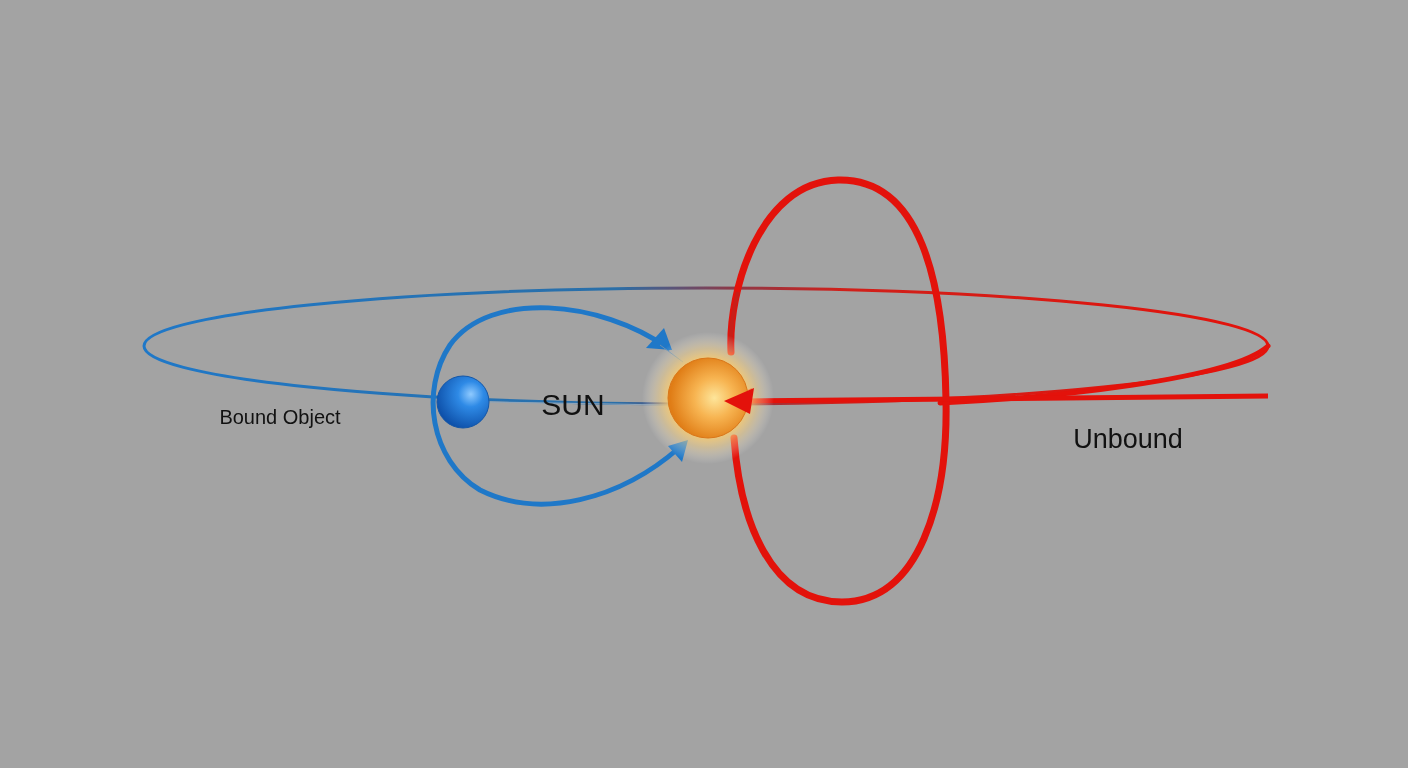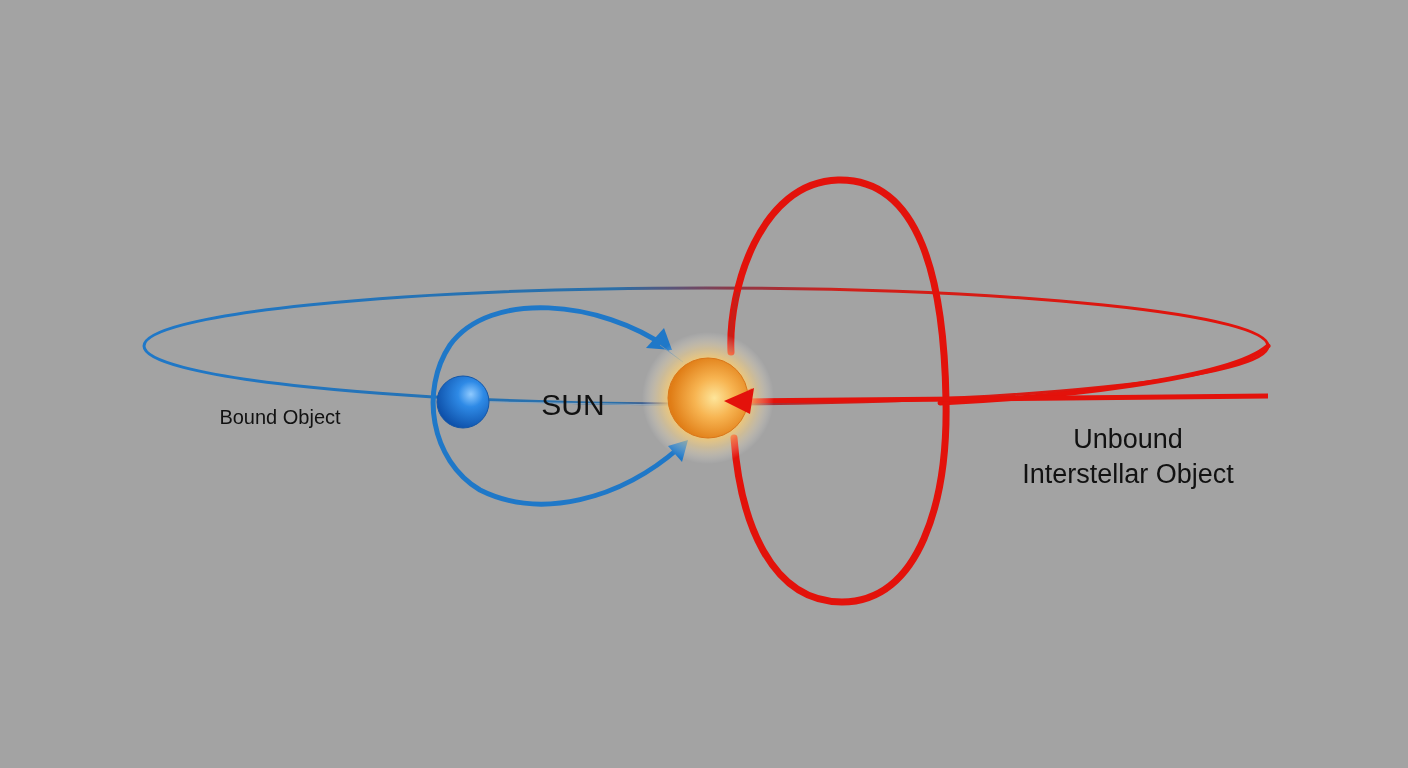--- a/index.html
+++ b/index.html
@@ -85,15 +85,14 @@
   <div class="label label-sun">
     <span>SUN</span>
   </div>
 
   <div class="label label-bound">
     <span>Bound Object</span>
   </div>
 
   <div class="label label-unbound">
     <span>Unbound</span>
-    <span>Interstellar Object</span>
   </div>
 </div>
 
 </body></html>

